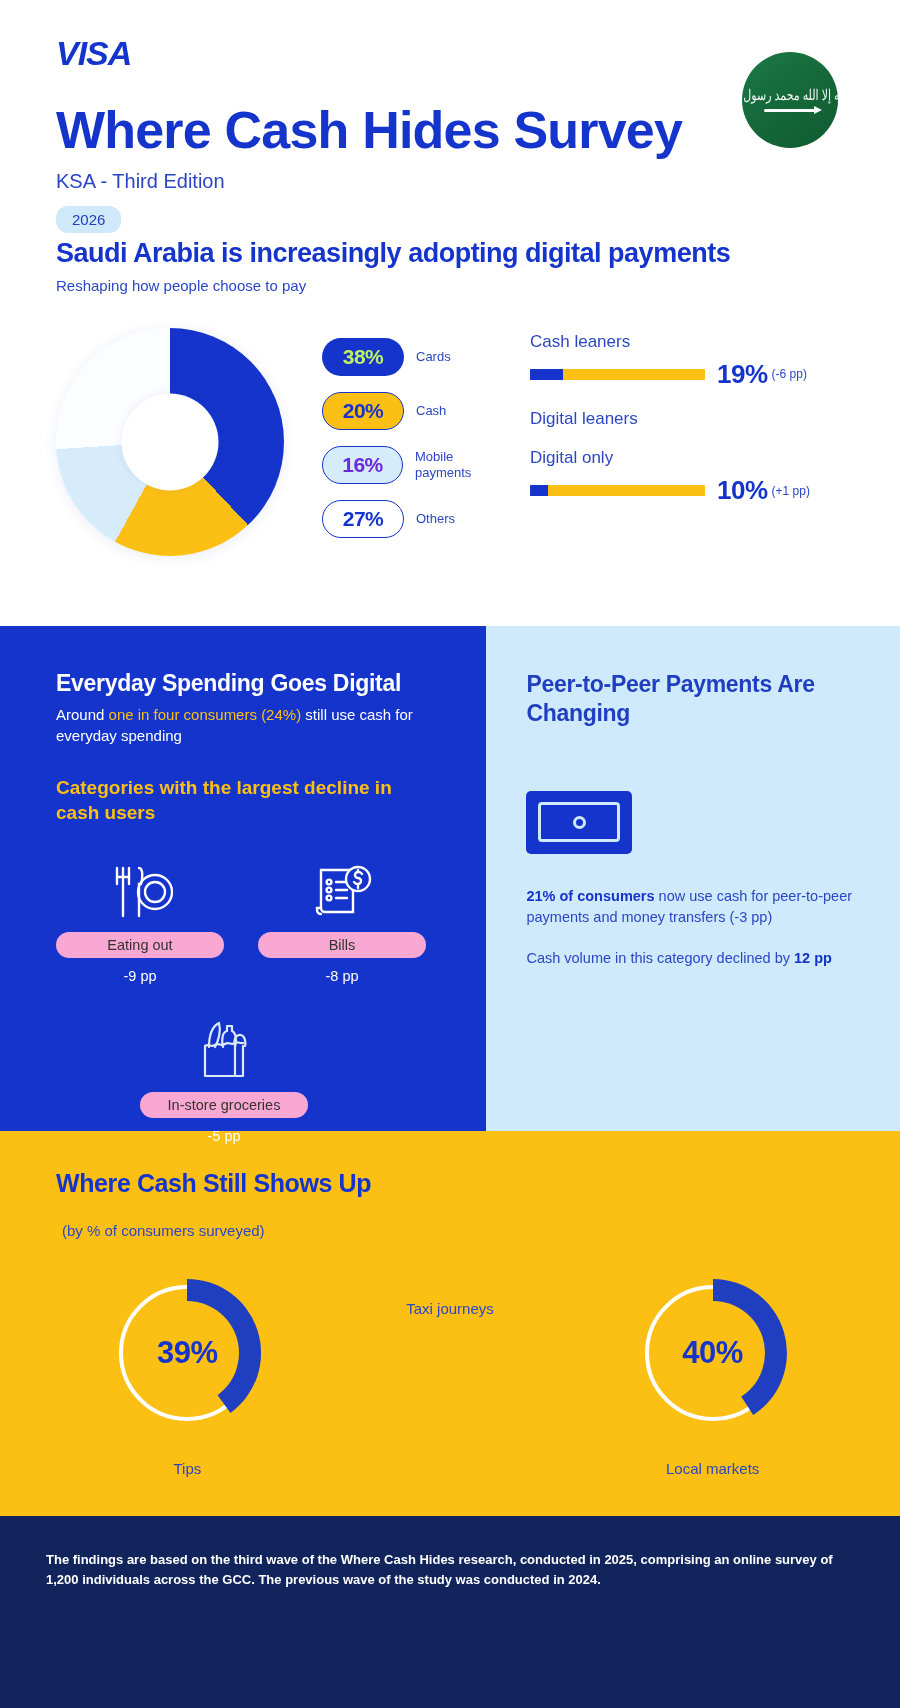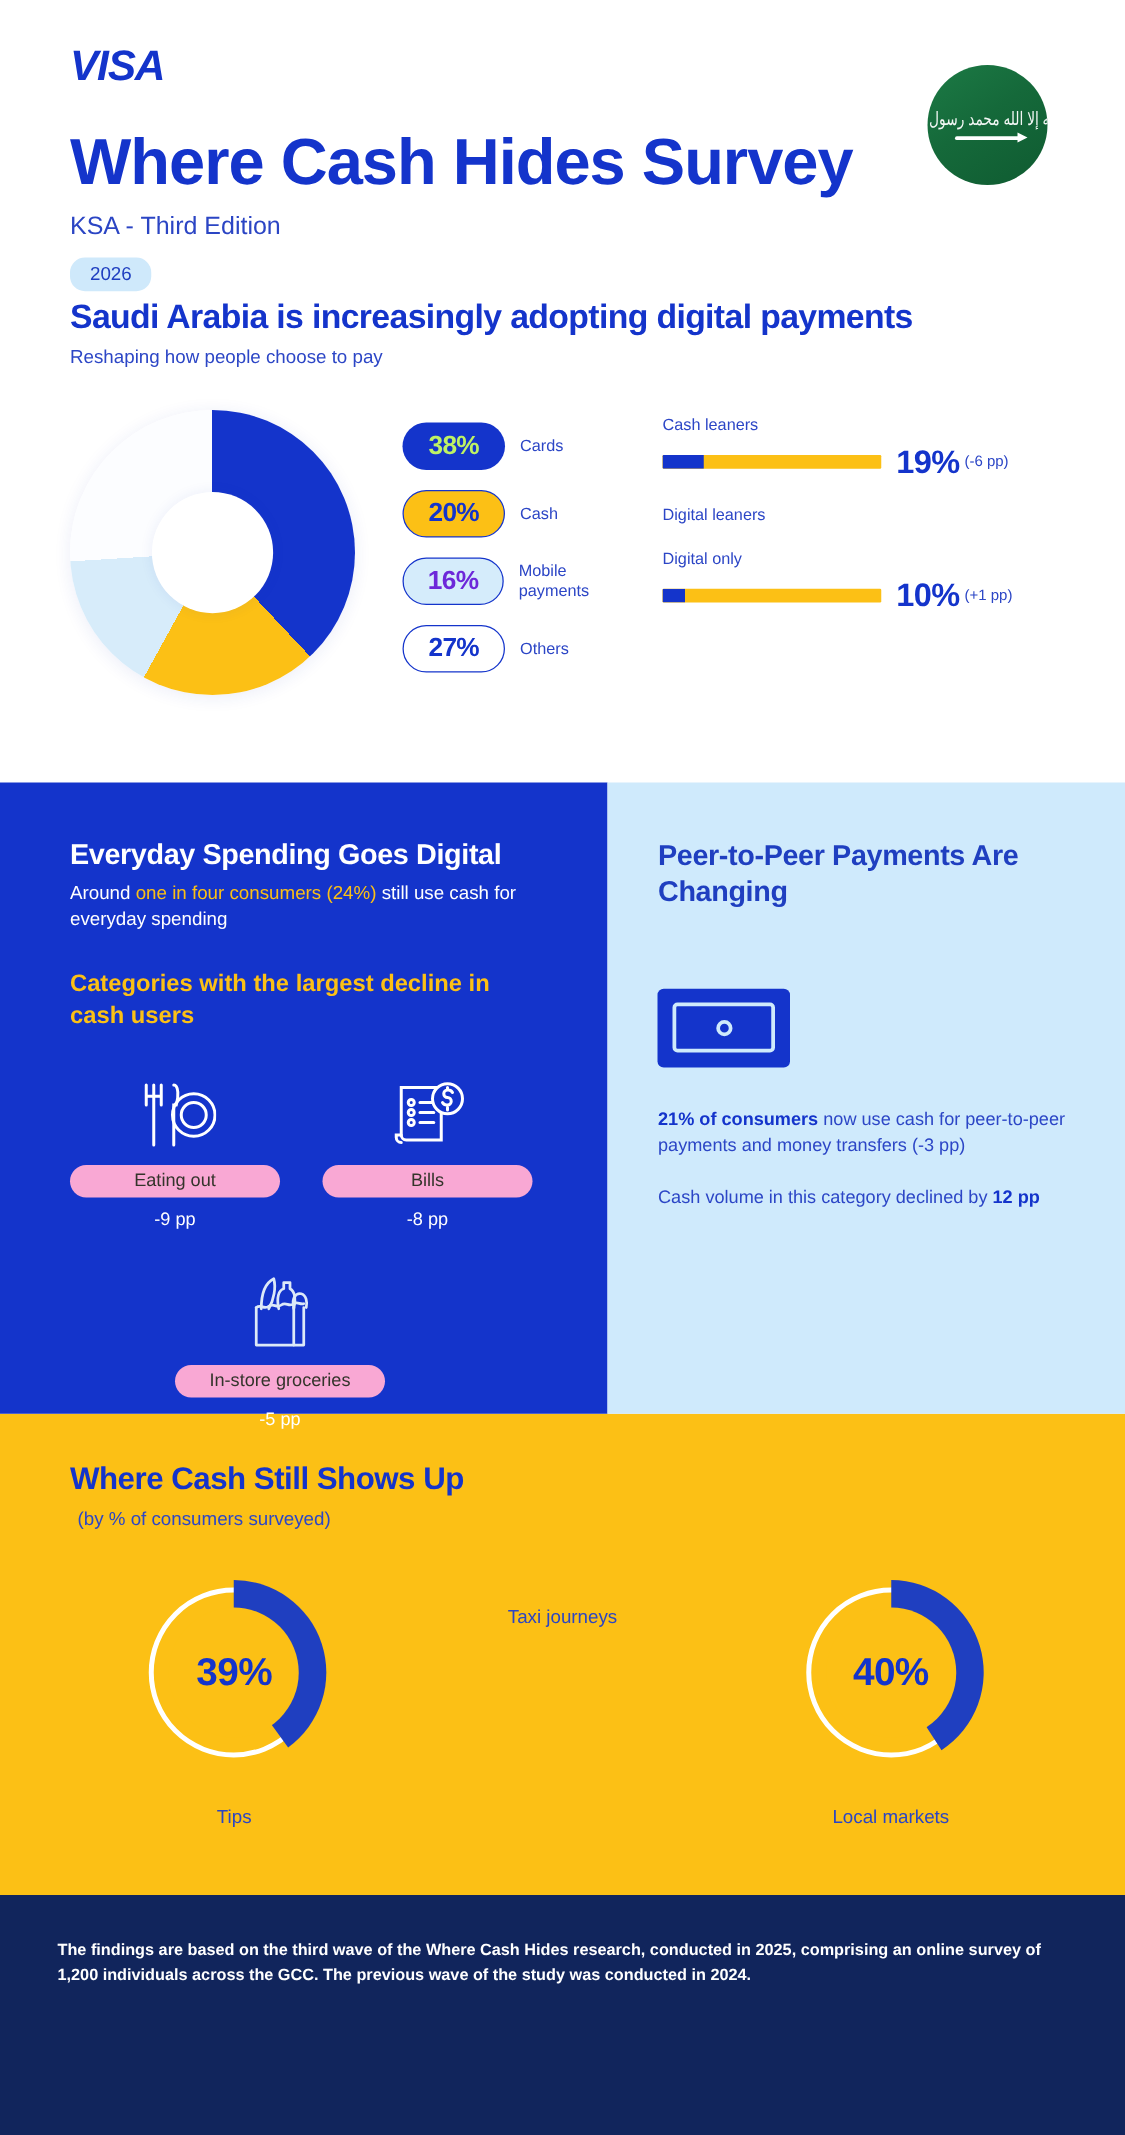--- a/index.html
+++ b/index.html
@@ -79,21 +79,21 @@
     font-size:21px; font-weight:bold; letter-spacing:-0.5px;
   }
   .pill.cards { background:#1434cb; color:#bef264; }
   .pill.cash  { background:#fcc015; color:#1434cb; border:1.5px solid #1434cb; }
   .pill.mobile{ background:#d5ecfb; color:#6d28d9; border:1.5px solid #1434cb; }
   .pill.others{ background:#fff;    color:#1434cb; border:1.5px solid #1434cb; }
   .legend-label { font-size:13px; color:#2c46c6; margin-left:12px; line-height:1.2; }
 
   .bars { flex:1; margin-left:18px; padding-top:4px; }
   .bar-row { margin-bottom:19px; }
-  .bar-label { font-size:13px; color:#2c46c6; line-height:1.22; margin-bottom:6px; }
+  .bar-label { font-size:17px; color:#2c46c6; line-height:1.22; margin-bottom:6px; }
   .bar-line { display:flex; align-items:center; }
   .bar-track {
     width:175px; height:11px; background:#fcc015; border-radius:1px;
     position:relative; overflow:hidden; flex:0 0 175px;
   }
   .bar-fill { position:absolute; left:0; top:0; bottom:0; background:#1434cb; }
   .bar-val { margin-left:12px; font-size:26px; font-weight:bold; color:#1434cb; letter-spacing:-0.5px; }
   .bar-delta { font-size:12px; color:#2c46c6; margin-left:4px; font-weight:400; }
 
   
@@ -128,21 +128,21 @@
   }
   .note-dot { width:13px; height:13px; border-radius:50%; border:3px solid #cfeafc; }
   .sec2-right .stat { margin-top:32px; font-size:14.5px; color:#2c46c6; line-height:1.45; }
   .sec2-right .stat b { color:#1434cb; }
   .sec2-right .stat2 { margin-top:20px; font-size:14.5px; color:#2c46c6; line-height:1.45; }
   .sec2-right .stat2 b { color:#1434cb; }
 
   
   .sec3 { background:#fcc015; height:385px; padding:38px 56px 0 56px; }
   .sec3 h3 { font-size:25px; font-weight:bold; color:#1434cb; letter-spacing:-0.4px; }
-  .sec3 .sub { font-size:15px; color:#2c46c6; margin-top:9px; margin-left:6px; }
+  .sec3 .sub { font-size:15px; color:#2c46c6; margin-top:24px; margin-left:6px; }
   .gauges { display:flex; justify-content:space-around; margin-top:34px; }
   .gauge { width:220px; text-align:center; }
   .gauge .ring {
     width:160px; height:160px; margin:0 auto; position:relative;
   }
   .gauge .ring svg { position:absolute; left:0; top:0; }
   .gauge .val {
     position:absolute; left:0; top:0; width:160px; height:160px;
     display:flex; align-items:center; justify-content:center;
     font-size:31px; font-weight:bold; color:#1434cb; letter-spacing:-0.5px;

